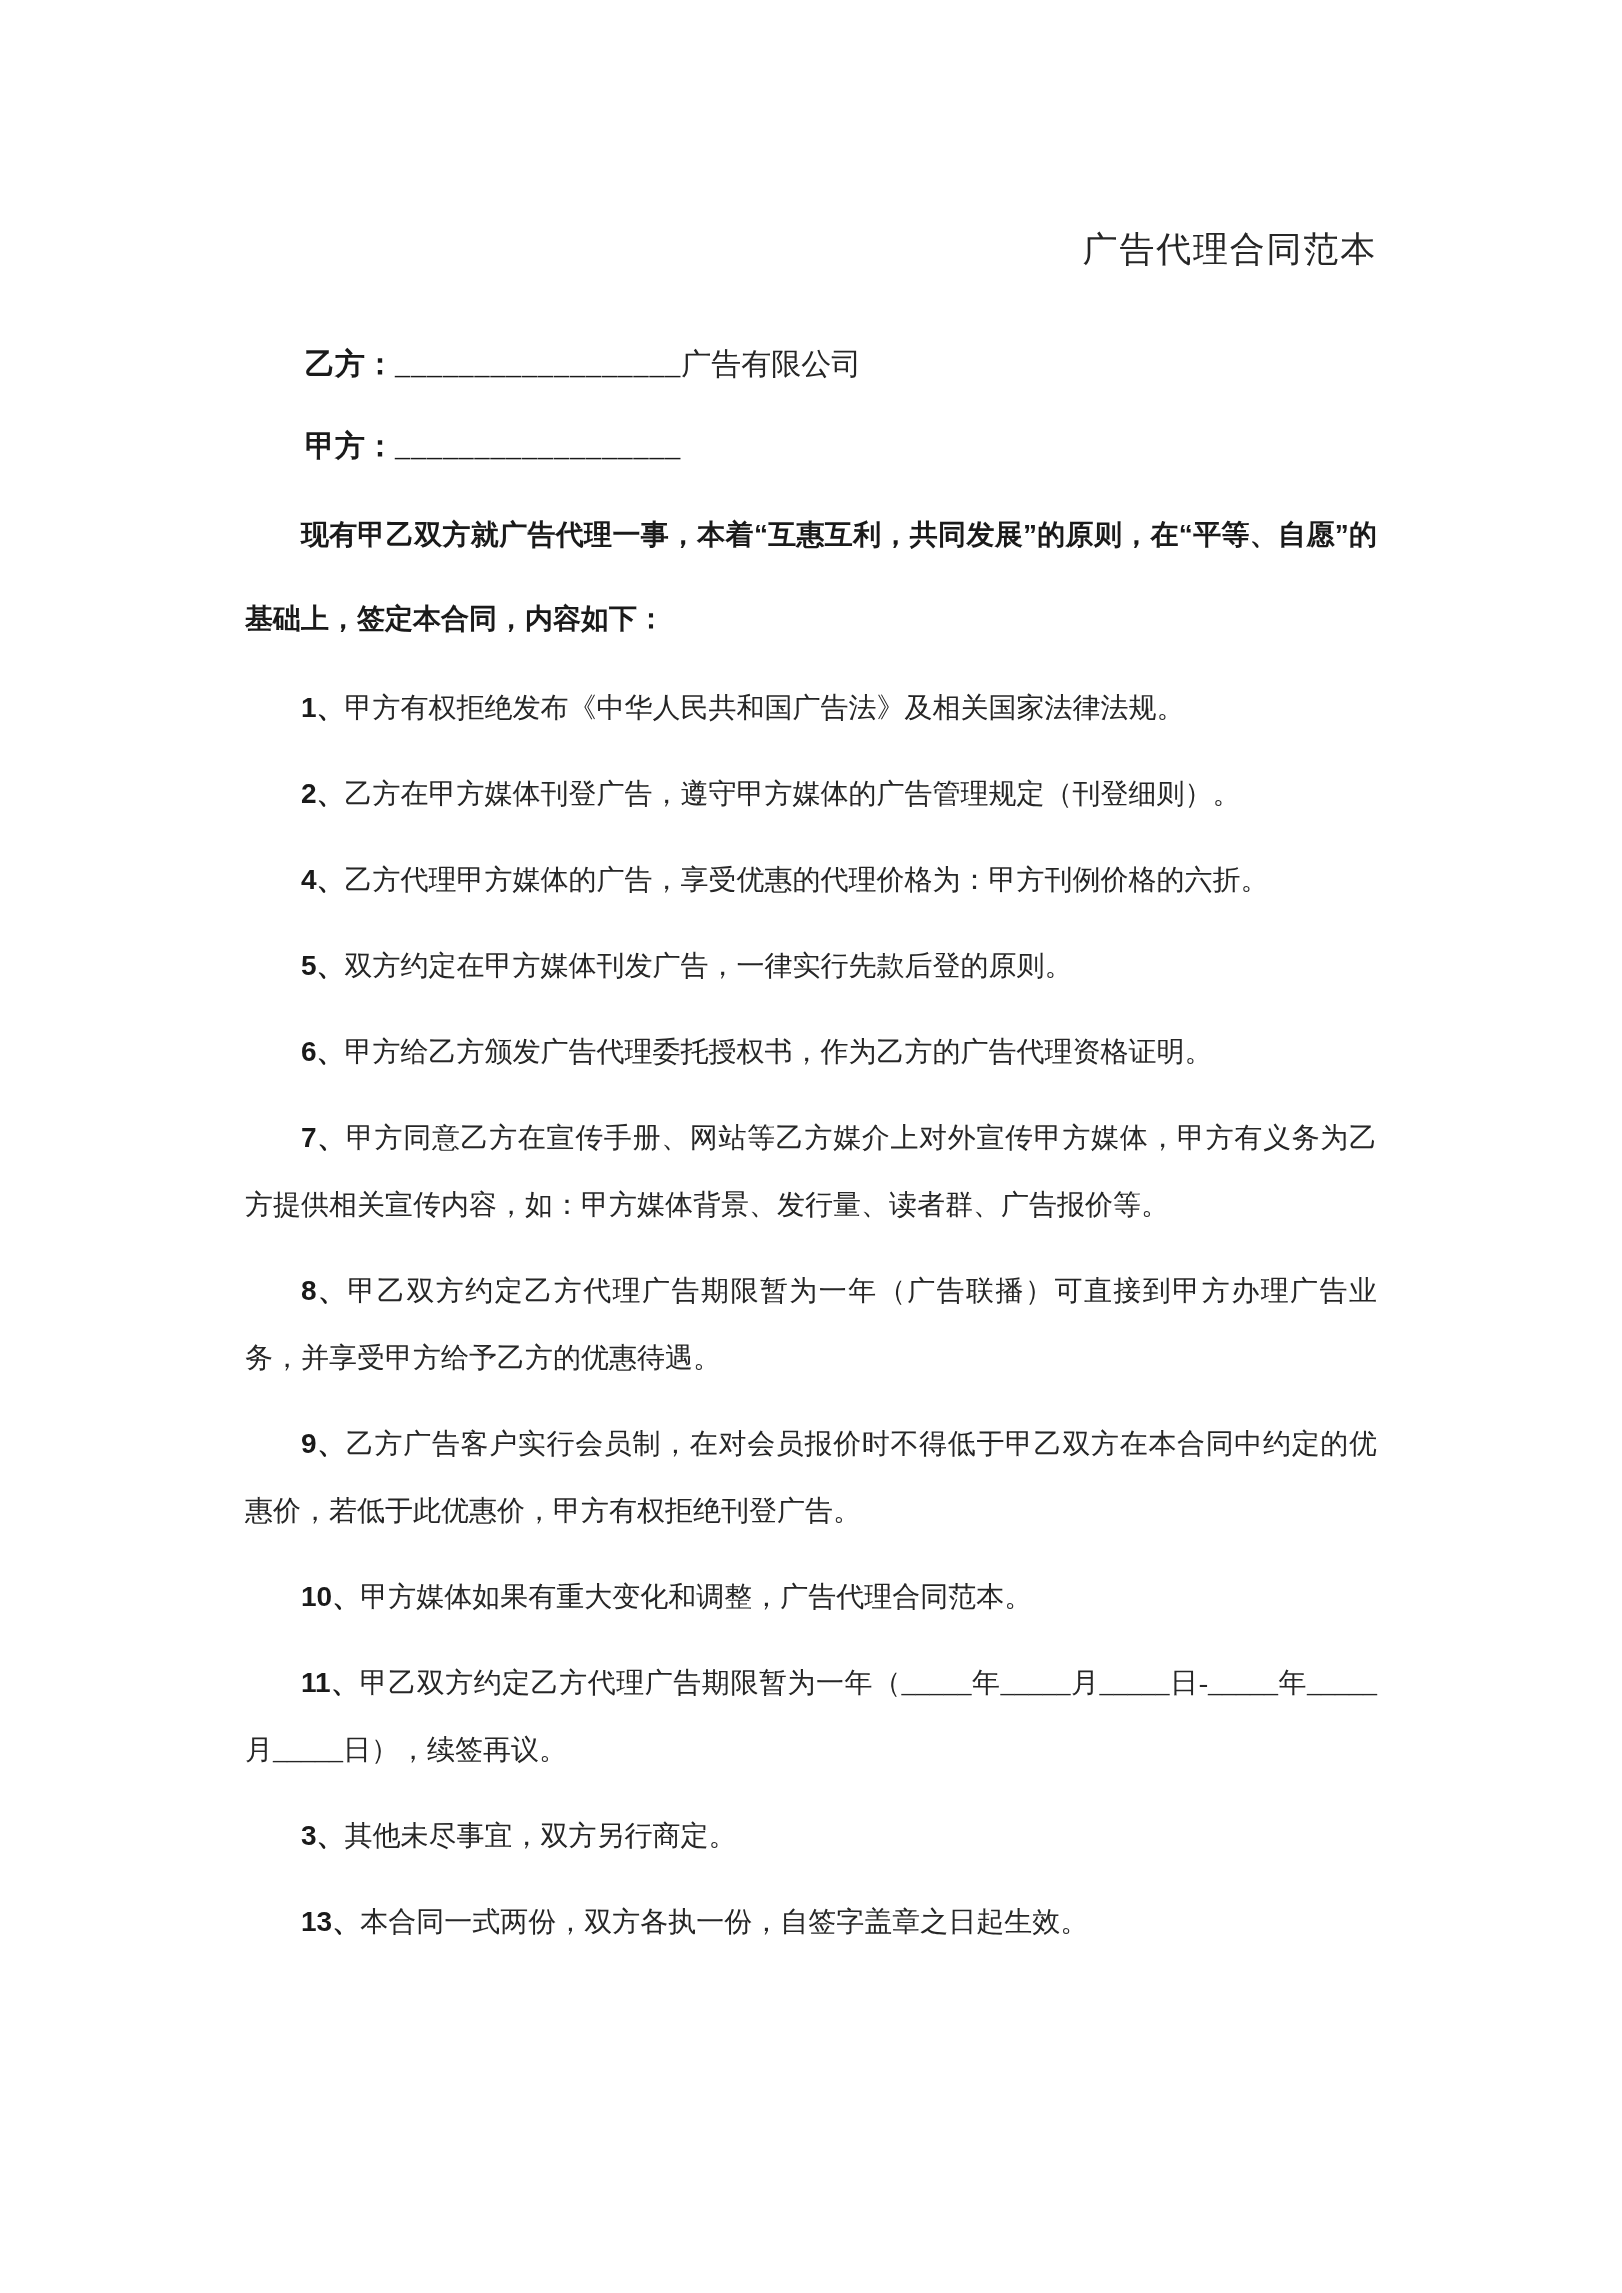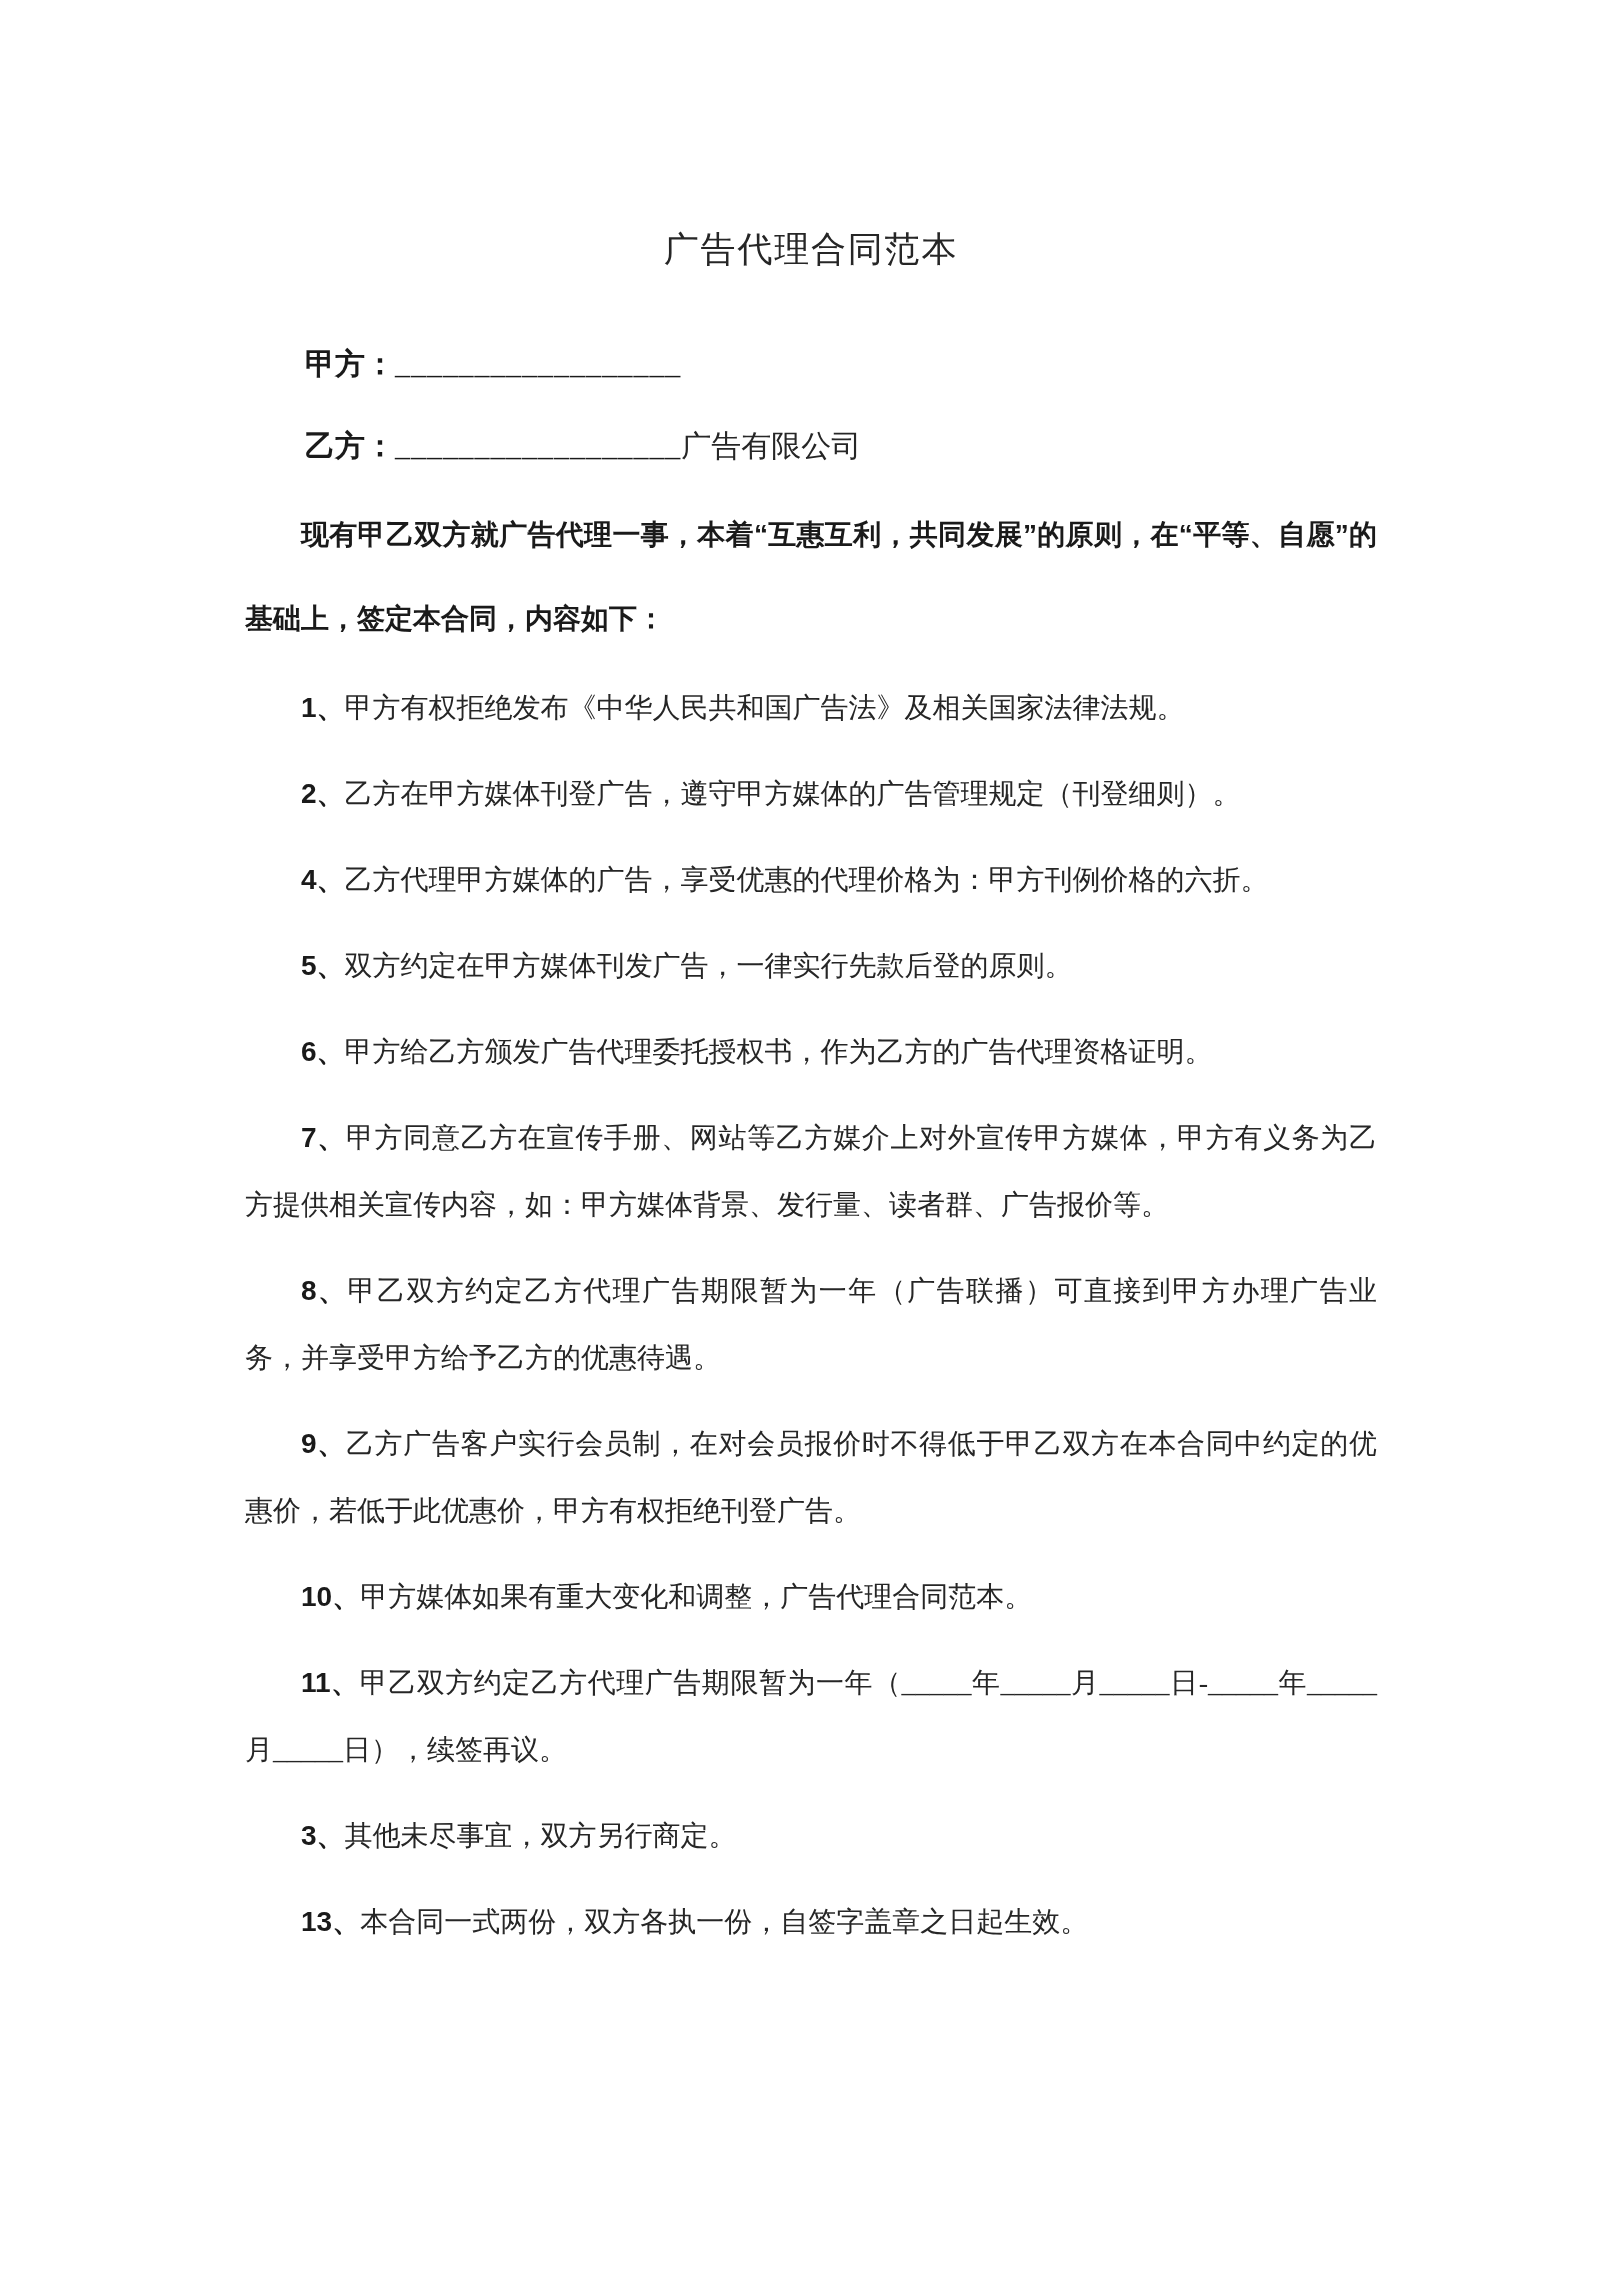--- a/index.html
+++ b/index.html
@@ -15,21 +15,21 @@
     color: #1f1f1f;
     overflow: hidden;
   }
   .content {
     padding: 224px 245px 0 245px;
     width: 1132px;
     font-family: "Liberation Serif", serif;
     font-size: 28px;
   }
   .doc-title {
-    text-align: center;
+    text-align: right;
     font-family: "Liberation Serif", serif;
     font-weight: 400;
     font-size: 35px;
     line-height: 51px;
     margin: 0 0 55px 0;
     letter-spacing: 1.8px;
     color: #262626;
   }
   p {
     margin: 0;
@@ -92,23 +92,23 @@
   }
 </style>
 </head>
 <body>
 
 <div class="page">
   <div class="content">
 
     <h1 class="doc-title">广告代理合同范本</h1>
 
+    <p class="party-line"><span class="bold-sans">乙方：</span><span class="blank">__________________</span><span class="serif-txt">广告有限公司</span></p>
+
     <p class="party-line"><span class="bold-sans">甲方：</span><span class="blank">__________________</span></p>
-
-    <p class="party-line"><span class="bold-sans">乙方：</span><span class="blank">__________________</span><span class="serif-txt">广告有限公司</span></p>
 
     <p class="intro">现有甲乙双方就广告代理一事，本着“互惠互利，共同发展”的原则，在“平等、自愿”的基础上，签定本合同，内容如下：</p>
 
     <p class="clause"><span class="num">1、</span><span>甲方有权拒绝发布《中华人民共和国广告法》及相关国家法律法规。</span></p>
 
     <p class="clause"><span class="num">2、</span><span>乙方在甲方媒体刊登广告，遵守甲方媒体的广告管理规定（刊登细则）。</span></p>
 
 
     <p class="clause"><span class="num">4、</span><span>乙方代理甲方媒体的广告，享受优惠的代理价格为：甲方刊例价格的六折。</span></p>
 

